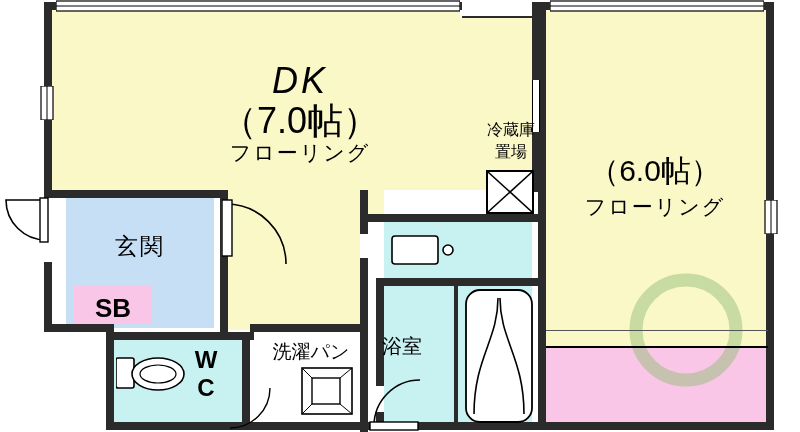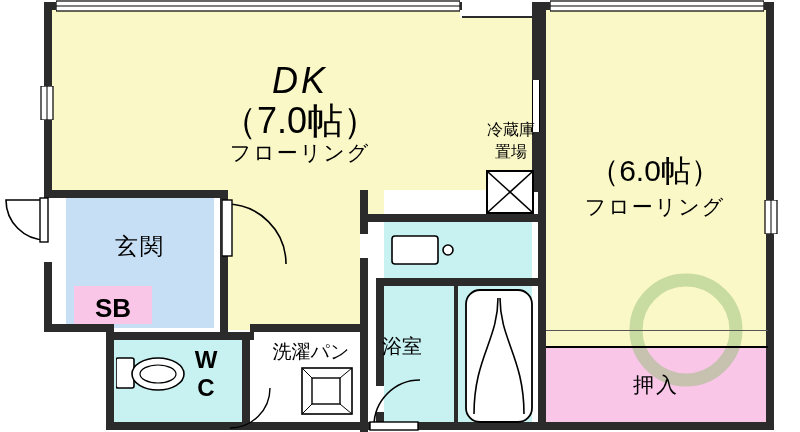--- a/index.html
+++ b/index.html
@@ -206,19 +206,18 @@
   <div class="label" style="left:78px; top:232px; width:124px; font-size:23px; letter-spacing:2px;">玄関</div>
   <div class="label" style="left:78px; top:292px; width:70px; font-size:26px; font-weight:bold;">SB</div>
 
   <div class="label" style="left:186px; top:346px; width:40px; font-size:24px; font-weight:bold; line-height:1.15;">W
 C</div>
 
   <div class="label" style="left:256px; top:340px; width:110px; font-size:19px;">洗濯パン</div>
 
   <div class="label" style="left:368px; top:326px; width:68px; font-size:20px;margin-top:8px;">浴室</div>
 
-  <div class="label" style="left:600px; top:372px; width:112px; font-size:21px; letter-spacing:2px;">押入</div>
 
   <div class="label" style="left:466px; top:119px; width:90px; font-size:16px; line-height:1.35;">冷蔵庫
 置場</div>
 
 
 </div>
 
 </body></html>

